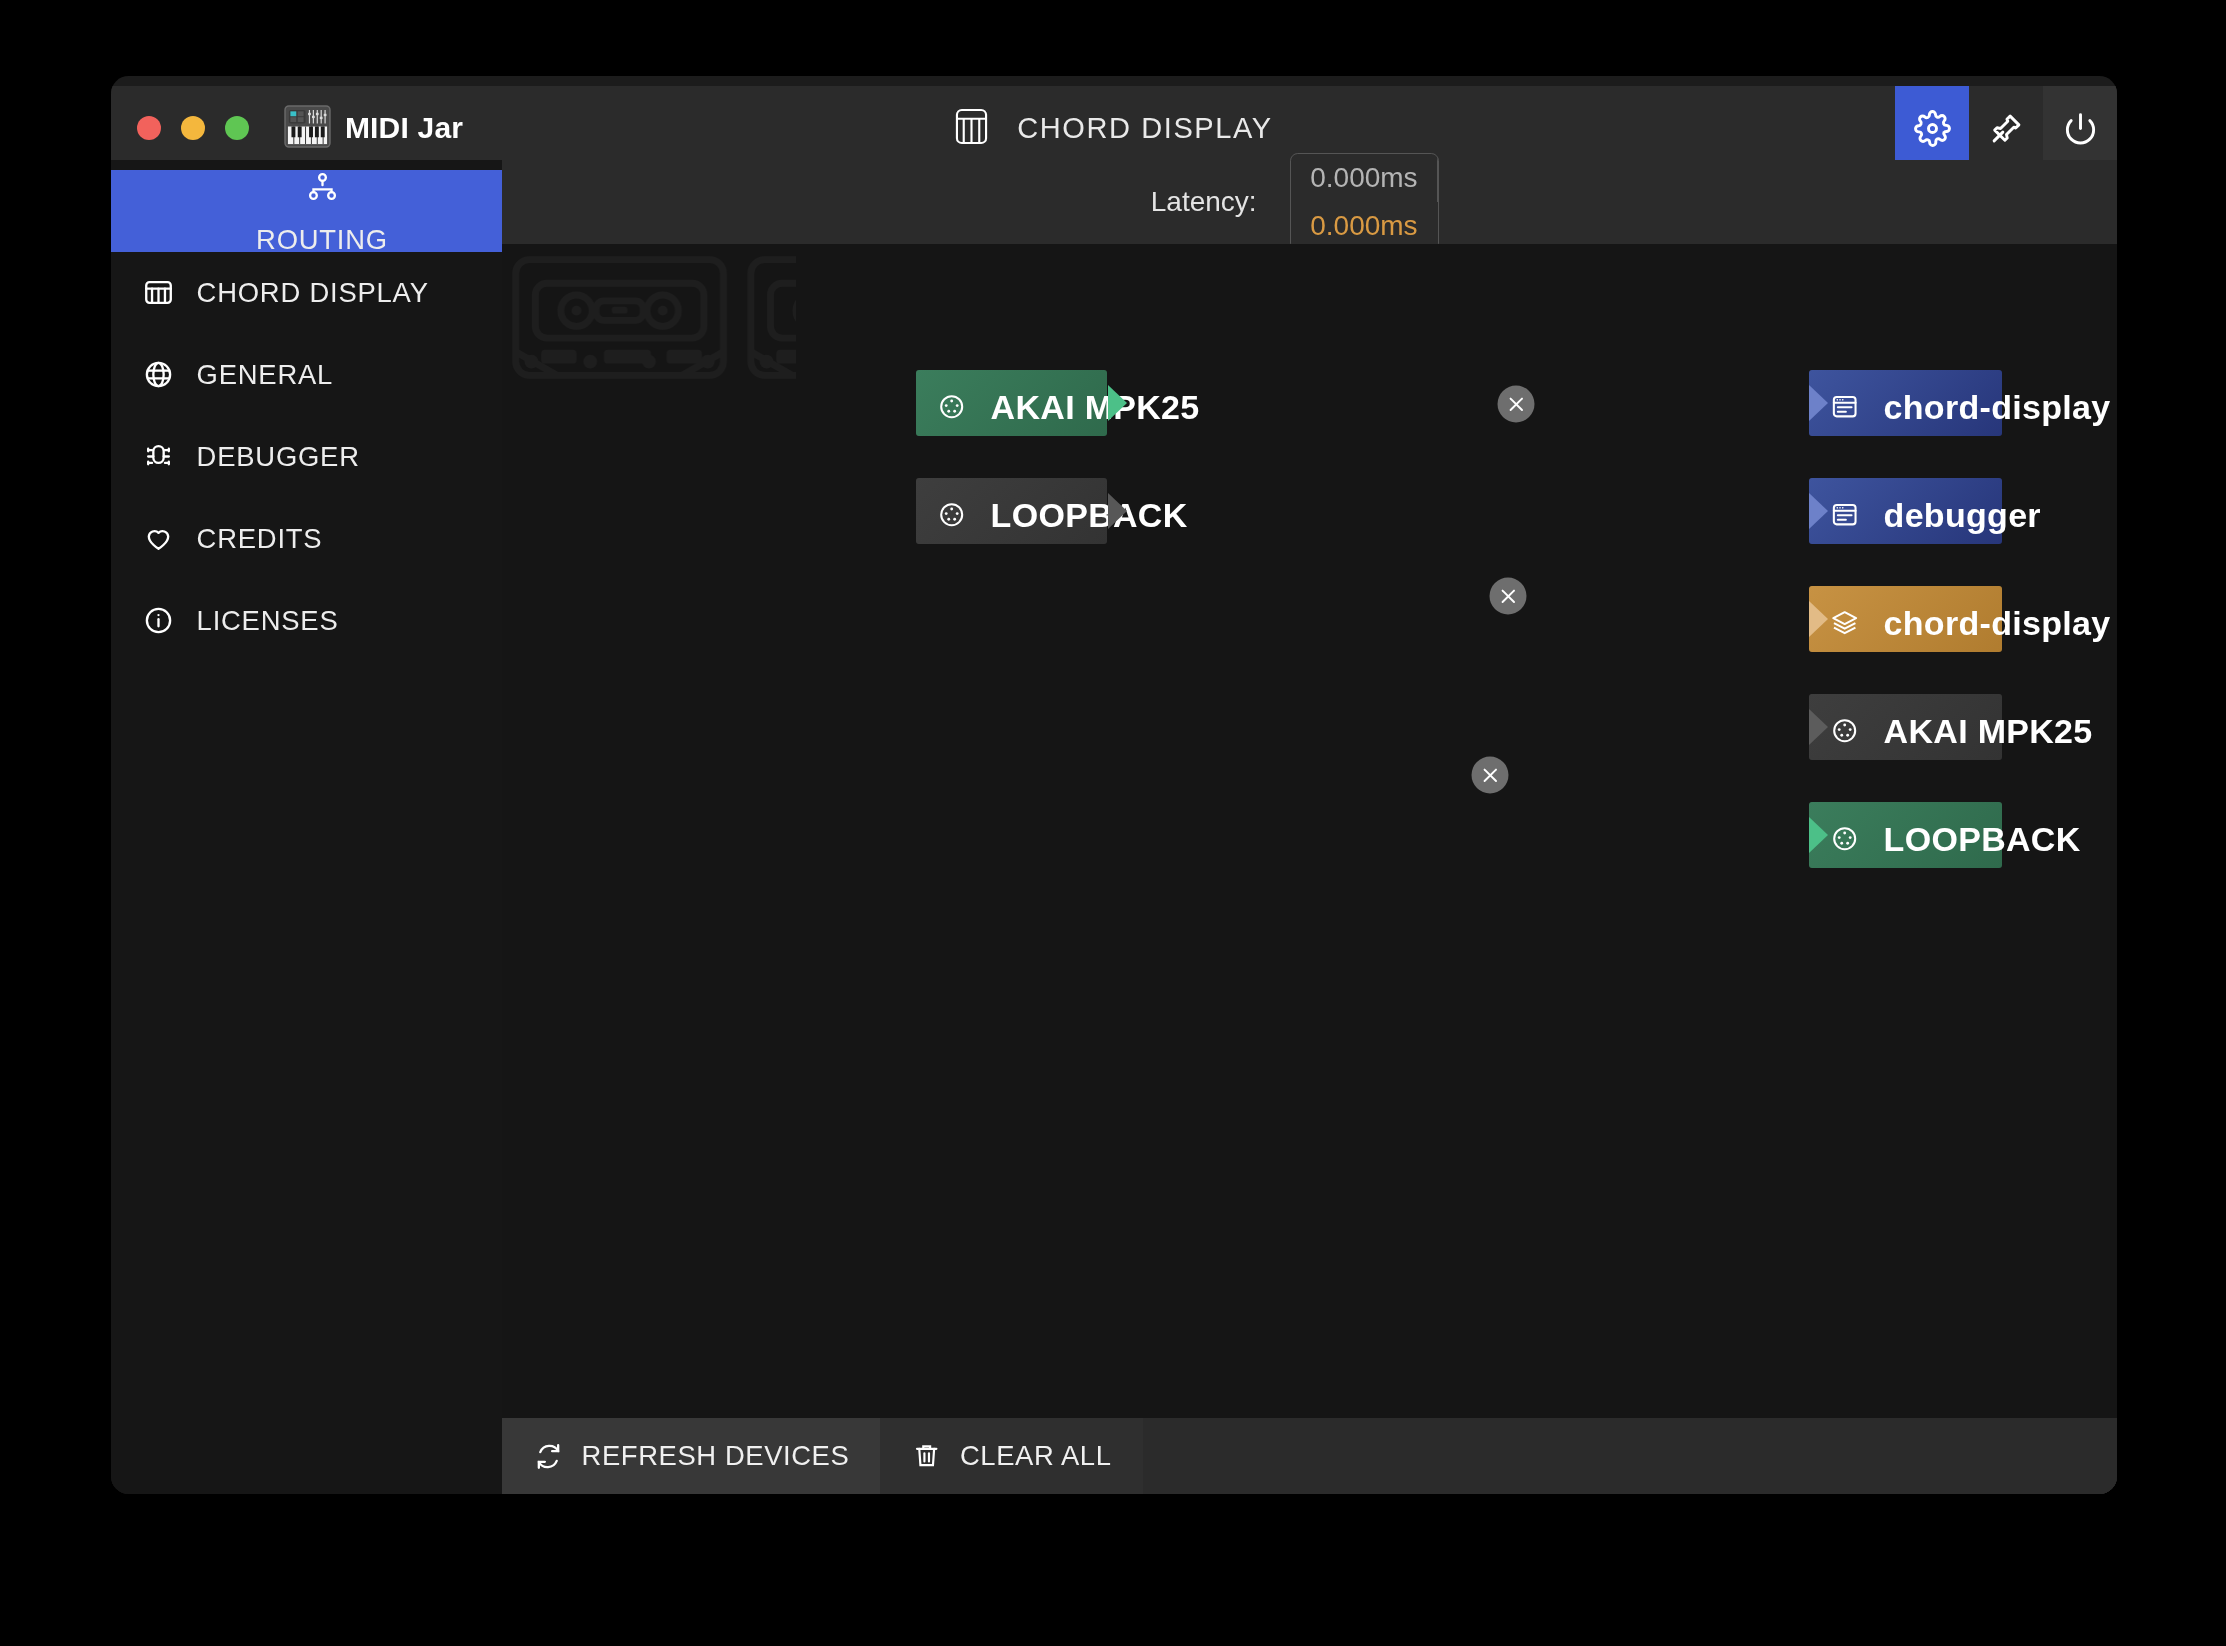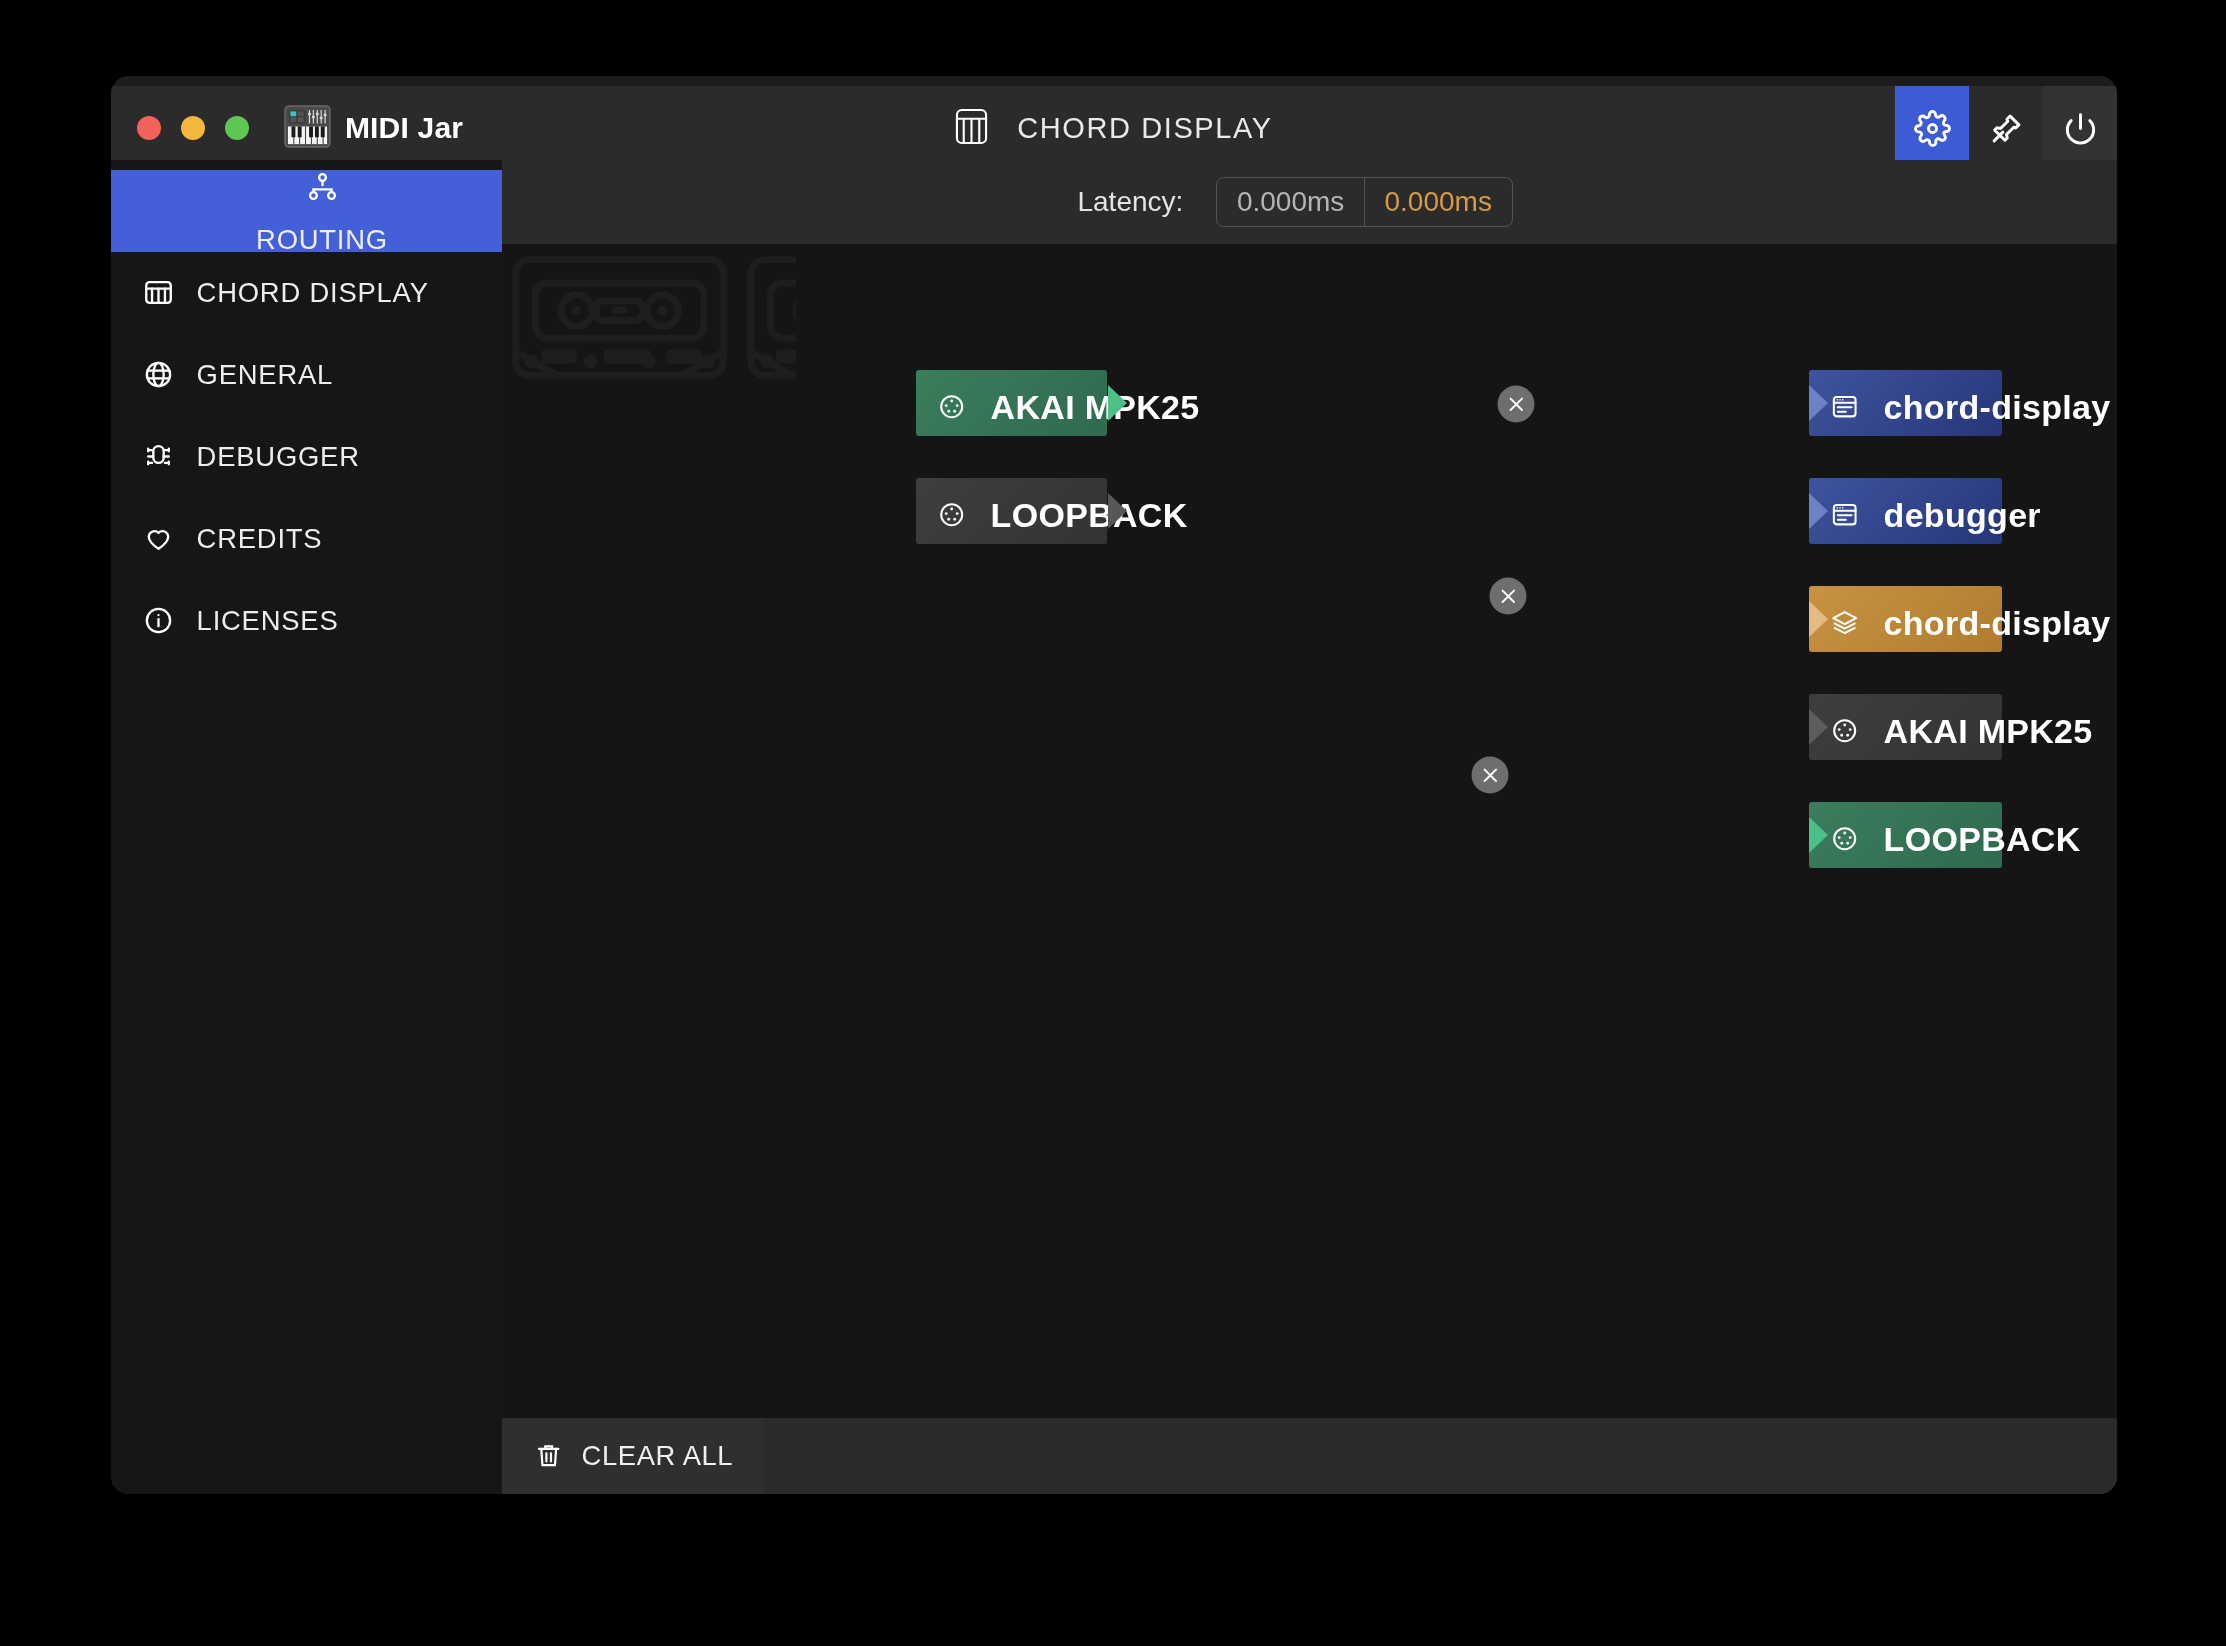--- a/index.html
+++ b/index.html
@@ -90,21 +90,21 @@
 
   
   #latency-bar {
     height: 84px; flex-shrink: 0;
     background: #2b2b2b;
     display: flex; align-items: center; justify-content: center;
     padding-right: 29px; gap: 33px;
   }
   #latency-label { color: #e4e4e4; font-size: 28px; font-weight: 300; }
   #latency-values {
-    display: flex; border: 1px solid #555; border-radius: 7.8px; overflow: hidden;
+    display: flex; border: 1px solid #555; border-radius: 7.8px; overflow: hidden; flex-direction: column;
   }
   .latency-val {
     padding: 7.8px 19.6px; font-size: 28px; font-weight: 300;
   }
   .latency-in  { color: #b4b4b4; border-right: 1px solid #555; }
   .latency-out { color: #d99a43; }
 
   
   #canvas {
     flex: 1; position: relative; overflow: hidden;
@@ -527,20 +527,31 @@
         </div>
         <div class="edge-btn" style="left:988px; top:531px;">
           <svg width="19.6" height="19.6" viewBox="0 0 24 24" stroke="#fff" stroke-width="2.4" stroke-linecap="round">
             <line x1="5" y1="5" x2="19" y2="19"></line>
               <line x1="19" y1="5" x2="5" y2="19"></line>
           </svg>
         </div>
       </div>
 
       <div id="bottom-toolbar">
+        <div class="toolbar-btn">
+          <span class="toolbar-icon">
+            <svg width="29" height="29" viewBox="0 0 24 24" fill="none" stroke="#fff" stroke-width="1.9" stroke-linecap="round">
+              <path d="M20 7.5A8.2 8.2 0 0 0 5.2 8.4"></path>
+                <polyline points="20,2.6 20,7.6 15,7.6"></polyline>
+              <path d="M4 16.5A8.2 8.2 0 0 0 18.8 15.6"></path>
+                <polyline points="4,21.4 4,16.4 9,16.4"></polyline>
+            </svg>
+          </span>
+          <span>REFRESH DEVICES</span>
+        </div>
         <div class="toolbar-btn secondary">
           <span class="toolbar-icon">
             <svg width="27.4" height="27.4" viewBox="0 0 24 24" fill="none" stroke="#fff" stroke-width="1.9" stroke-linecap="round">
               <line x1="3.5" y1="6" x2="20.5" y2="6"></line>
               <path d="M9 6V3.8h6V6"></path>
               <path d="M5.5 6l1 14.2h11L18.5 6"></path>
               <line x1="10" y1="10" x2="10" y2="17"></line>
                 <line x1="14" y1="10" x2="14" y2="17"></line>
             </svg>
           </span>

